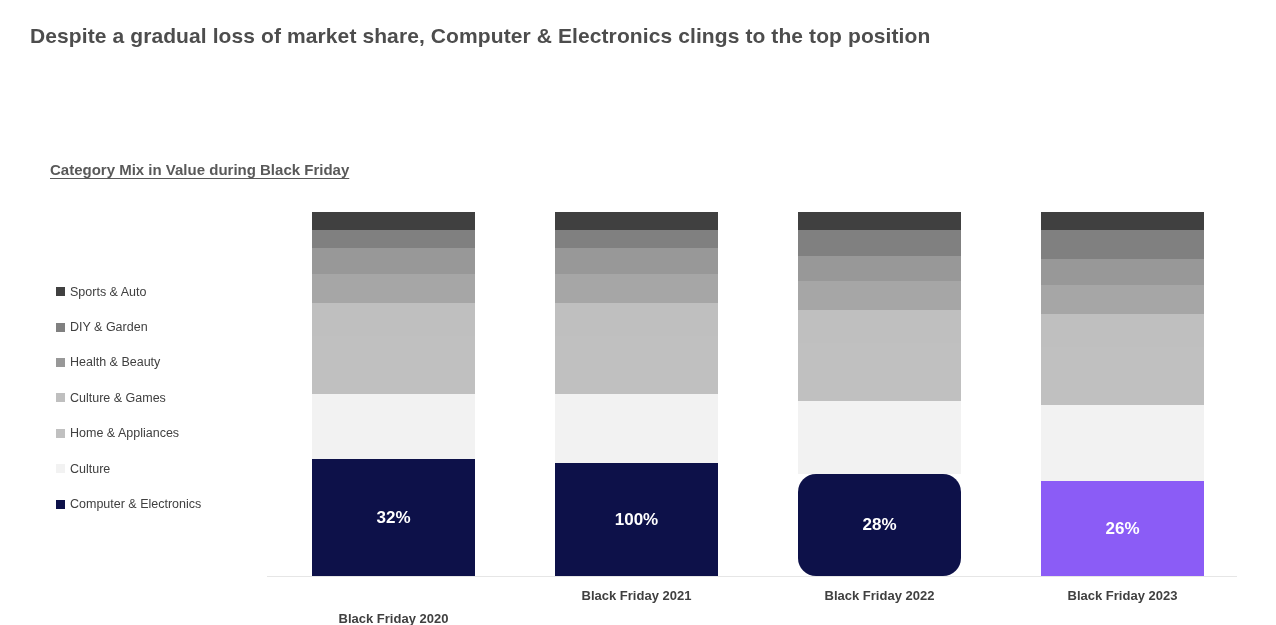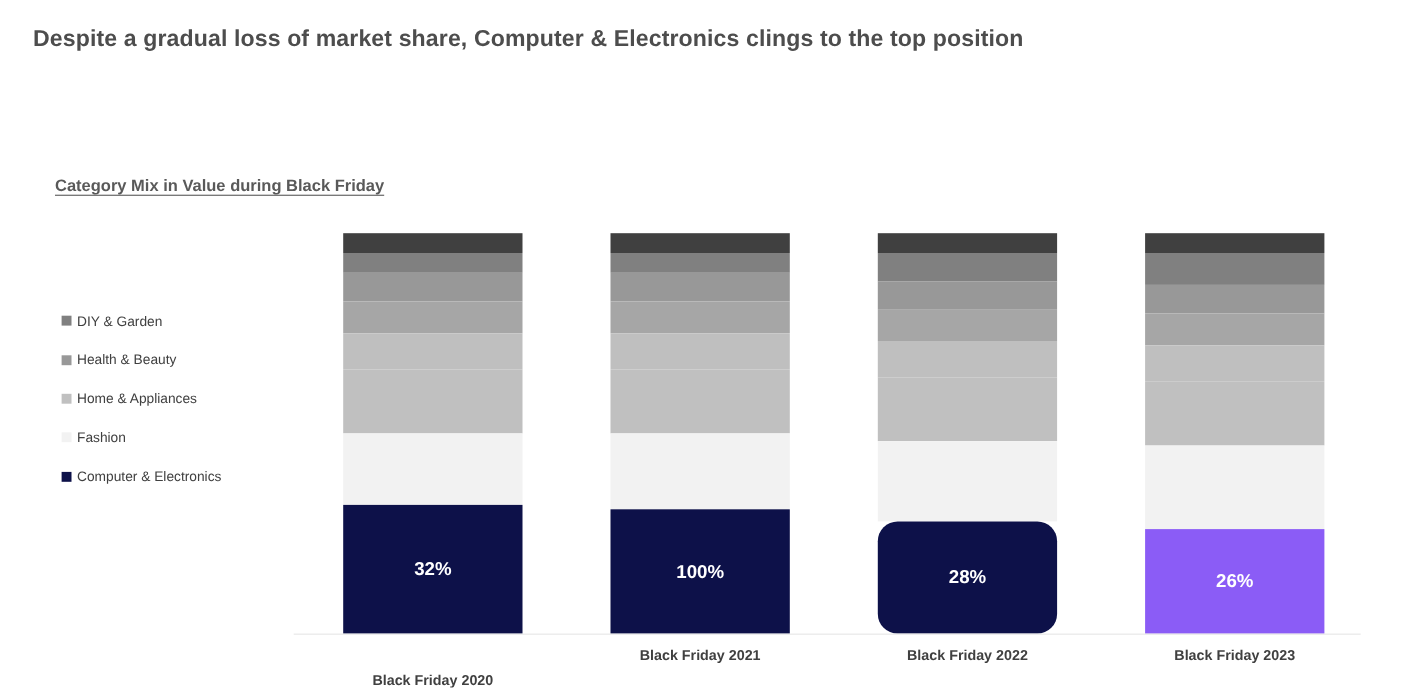--- a/index.html
+++ b/index.html
@@ -62,34 +62,42 @@
 <body>
 
 <div id="page-title">Despite a gradual loss of market share, Computer &amp; Electronics clings to the top position</div>
 
 <div id="plot-area">
 
   <div id="chart-subtitle">Category Mix in Value during Black Friday</div>
 
   <div id="legend">
       <div class="legend-item">
+        <span class="legend-swatch" style="background: rgb(64, 64, 64);"></span>
+        <span class="legend-label">Sports &amp; Auto</span>
+      </div>
+      <div class="legend-item">
         <span class="legend-swatch" style="background: rgb(128, 128, 128);"></span>
         <span class="legend-label">DIY &amp; Garden</span>
       </div>
       <div class="legend-item">
         <span class="legend-swatch" style="background: rgb(152, 152, 152);"></span>
         <span class="legend-label">Health &amp; Beauty</span>
       </div>
       <div class="legend-item">
+        <span class="legend-swatch" style="background: rgb(191, 191, 191);"></span>
+        <span class="legend-label">Culture &amp; Games</span>
+      </div>
+      <div class="legend-item">
         <span class="legend-swatch" style="background: rgb(192, 192, 192);"></span>
         <span class="legend-label">Home &amp; Appliances</span>
       </div>
       <div class="legend-item">
         <span class="legend-swatch" style="background: rgb(242, 242, 242);"></span>
-        <span class="legend-label">Fashion</span>
+        <span class="legend-label">Culture</span>
       </div>
       <div class="legend-item">
         <span class="legend-swatch" style="background: rgb(13, 17, 73);"></span>
         <span class="legend-label">Computer &amp; Electronics</span>
       </div>
     </div>
 
   <div id="bars-container">
       <div class="bar-group" style="left: 300px;">
         <div class="bar-stack">

